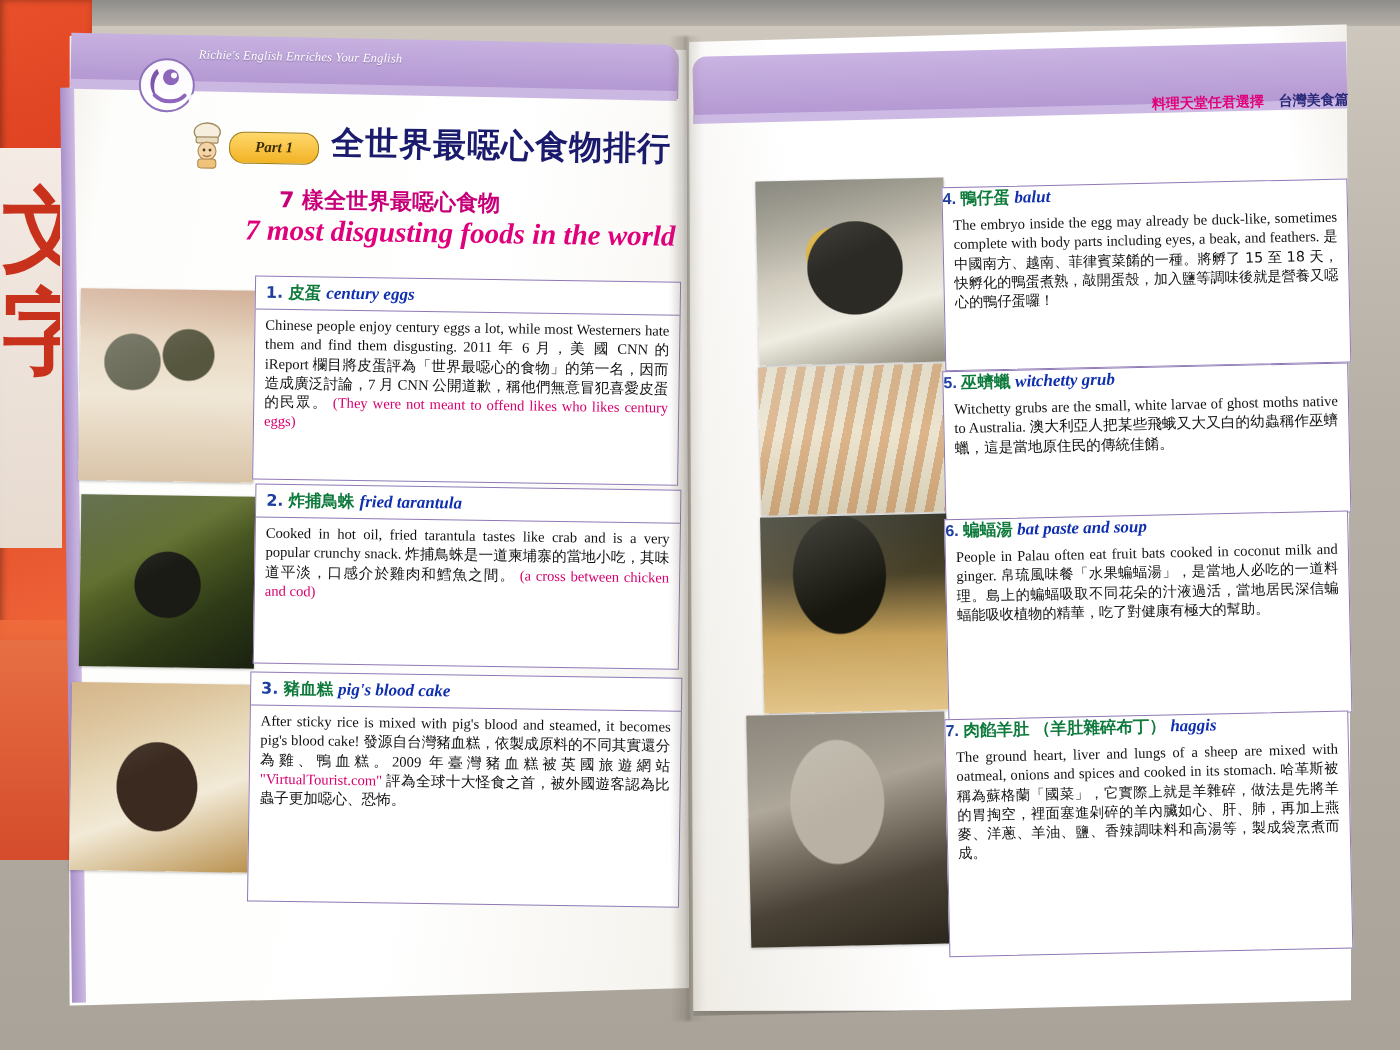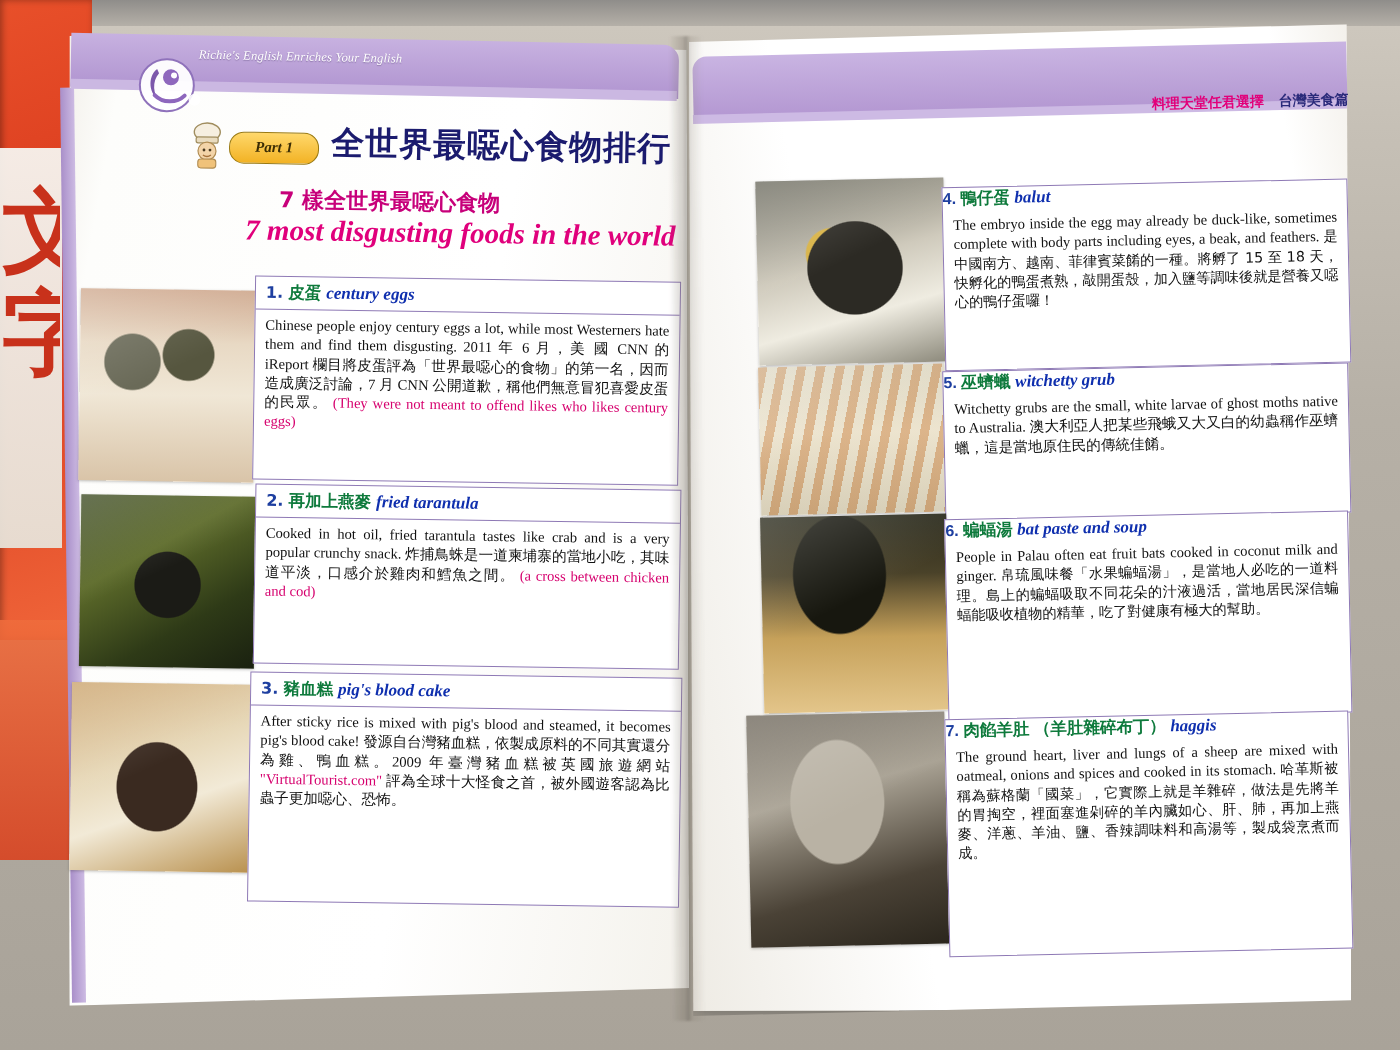--- a/index.html
+++ b/index.html
@@ -26,21 +26,21 @@
     box-shadow:2px 0 7px rgba(0,0,0,.35) inset;
   }
   #under-mag-white{
     position:absolute;left:0;top:148px;width:62px;height:400px;
     background:linear-gradient(180deg,#f6f4ef,#e7e2d8);
     opacity:.95;
   }
   #under-mag-glyph{
     position:absolute;left:2px;top:180px;width:58px;height:210px;
     color:#c8311b;font-size:92px;line-height:102px;font-weight:bold;
-    font-family:Liberation Sans, sans-serif;overflow:hidden;text-align:right;
+    font-family:Liberation Serif, serif;overflow:hidden;text-align:right;
   }
   #under-mag2{
     position:absolute;left:0;top:620px;width:80px;height:240px;
     background:linear-gradient(180deg,#ef6c3c,#d9421f);
     opacity:.9;
   }
   
   #book{
     position:absolute;left:58px;top:16px;width:1300px;height:1020px;
     transform:rotate(-0.15deg);
@@ -269,21 +269,21 @@
       <span class="pink">(They were not meant to offend likes who likes century eggs)</span>
     </div>
   </div>
 
   <div class="photo ph-tarantula" style="left:22px;top:478px;width:175px;height:172px;transform:rotate(1.0deg);">
       <div class="sheen"></div>
     </div>
   <div class="item" style="left:196px;top:470px;width:424px;height:178px;transform:rotate(1.0deg);">
     <div class="hdr">
       <span class="num">2.</span>
-      <span class="cn">再加上燕麥</span>
+      <span class="cn">炸捕鳥蛛</span>
       <span class="en">fried tarantula</span>
     </div>
     <div class="body">
       <span>Cooked in hot oil, fried tarantula tastes like crab and is a very popular crunchy snack. 炸捕鳥蛛是一道柬埔寨的當地小吃，其味道平淡，口感介於雞肉和鱈魚之間。</span>
       <span class="pink">(a cross between chicken and cod)</span>
     </div>
   </div>
 
   <div class="photo ph-blood" style="left:12px;top:666px;width:180px;height:188px;transform:rotate(1.0deg);">
       <div class="sheen"></div>

